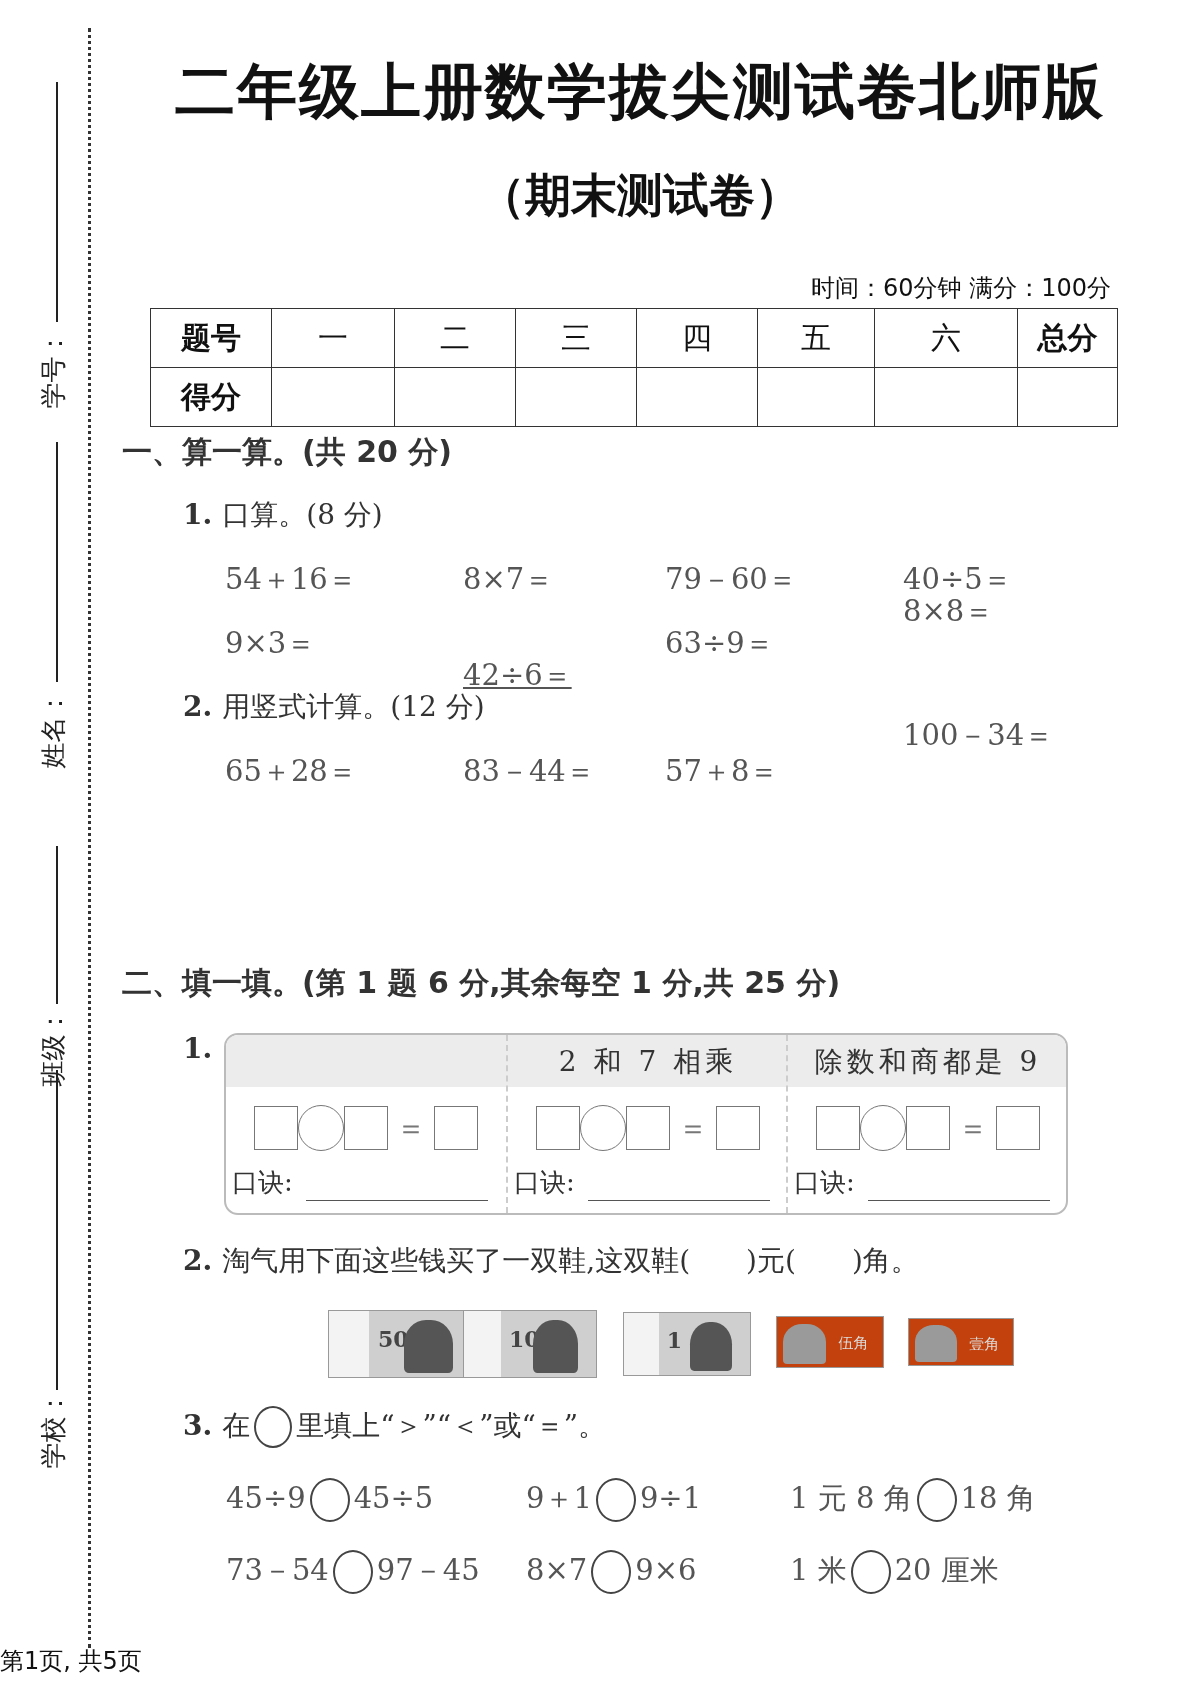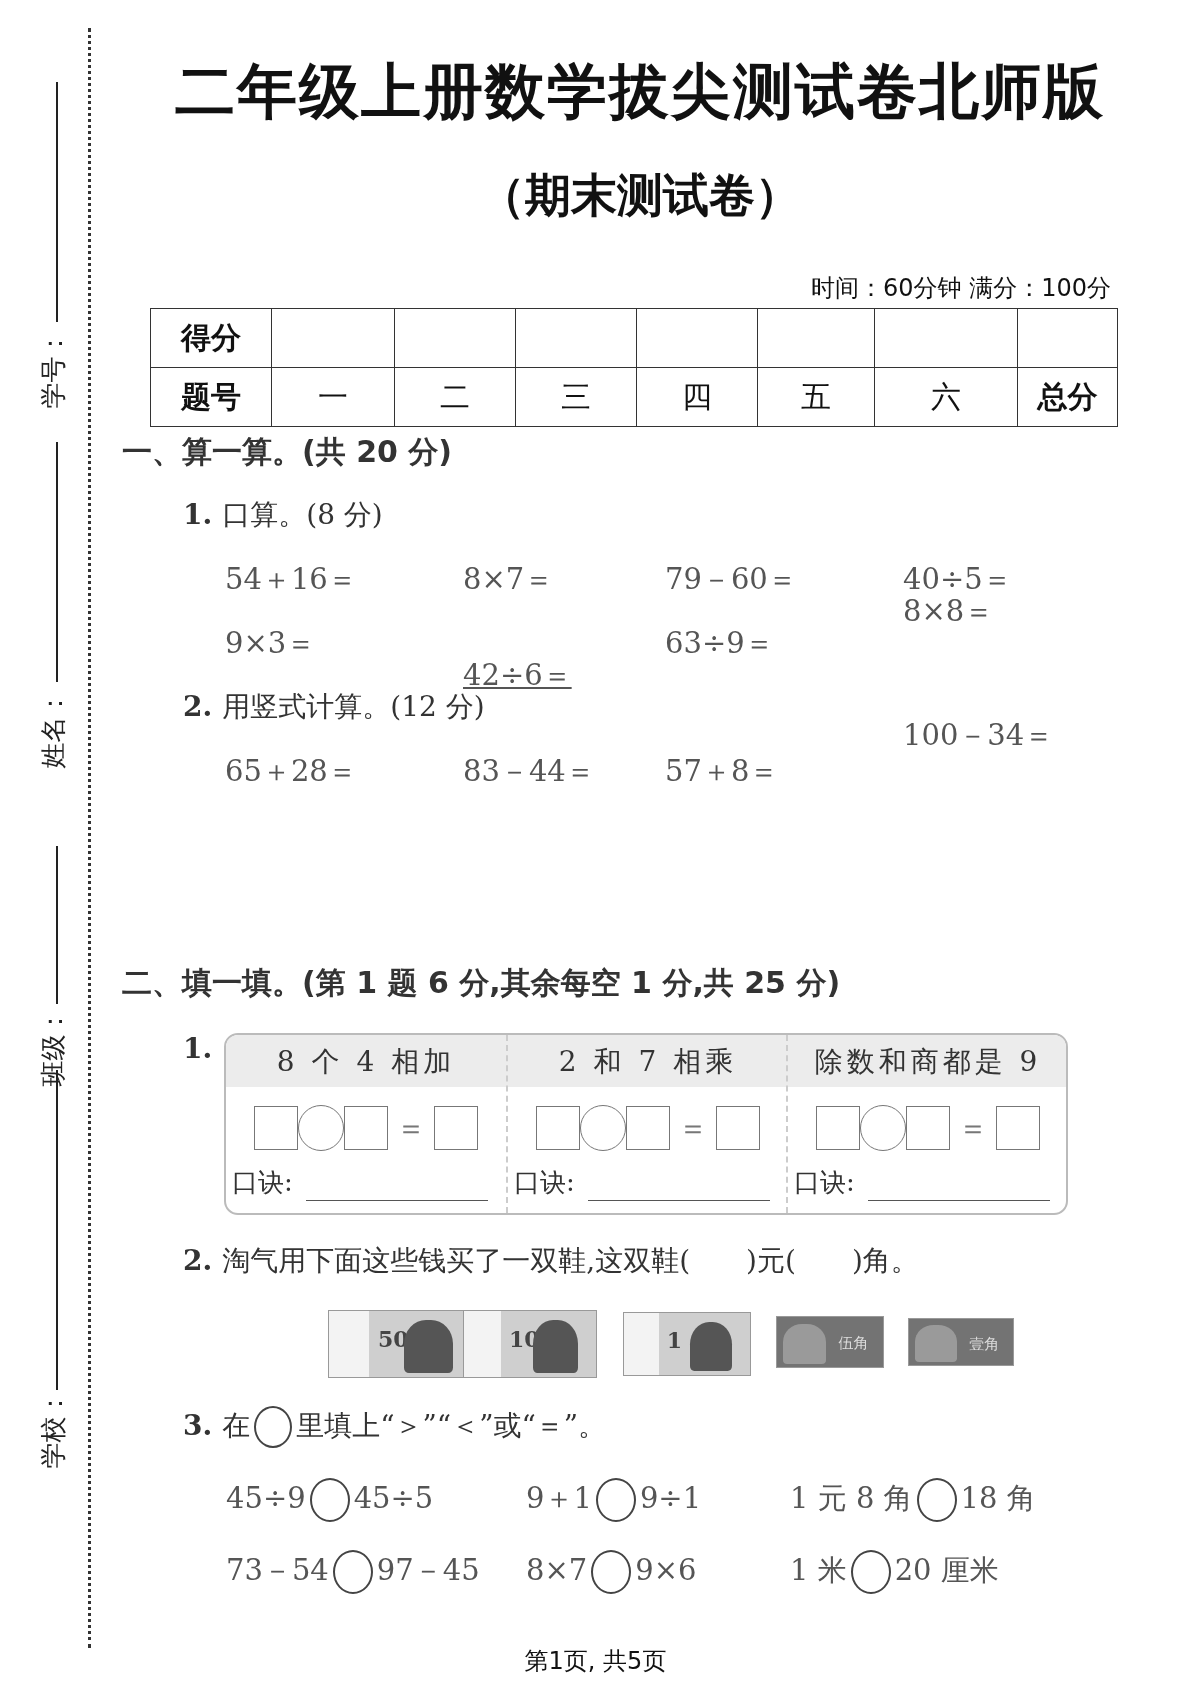--- a/index.html
+++ b/index.html
@@ -34,26 +34,26 @@
   .sq { width: 42px; height: 42px; border: 1.5px solid #777; }
   .ci { width: 44px; height: 44px; border: 1.5px solid #777; border-radius: 50%; }
   .eq { font-size: 30px; color:#777; margin: 0 8px; font-family: "DejaVu Serif", serif; }
   .koujue { position: absolute; top: 130px; left: 6px; font-size: 26px; font-family: "DejaVu Serif", serif; color:#333; }
   .koujue-line { position: absolute; top: 165px; height: 0; border-bottom: 1.5px solid #555; }
 
   
   .note { position: absolute; border: 1.5px solid #999; background: linear-gradient(90deg, #f3f3f3 0 28%, #cfcfcf 28% 100%); }
   .note .val { position: absolute; left: 34%; top: 22%; font-size: 22px; font-weight: bold; color:#444; font-family: "DejaVu Serif", serif; }
   .note .face { position: absolute; right: 14%; top: 14%; width: 34%; height: 80%; background: #555; border-radius: 45% 45% 10% 10%; }
-  .note.old { background: #737373; }
+  .note.old { background: #c2410c; }
   .note.old .val { left: 58%; top: 34%; font-size: 15px; color:#ddd; font-weight: normal; }
   .note.old .face { left: 6%; right: auto; width: 40%; background:#9a9a9a; }
 
   .cmp-circle { display: inline-block; width: 36px; height: 40px; border: 2px solid #444; border-radius: 50%; vertical-align: middle; margin: 0 4px; }
-  .footer { position: absolute; left: 0; width: 1191px; top: 1645px; text-align: center; font-size: 24px; }
+  .footer { position: absolute; left: 0; width: 1191px; top: 1645px; font-size: 24px; }
 </style>
 </head>
 <body>
 
 <div class="fold-line"></div>
 
 <div class="bind-line" style="top:82px;height:240px;"></div>
 <div class="bind-label" style="top:352px;left:14px;">学号：</div>
 
 <div class="bind-line" style="top:442px;height:240px;"></div>
@@ -65,39 +65,39 @@
 <div class="bind-line" style="top:1070px;height:320px;"></div>
 <div class="bind-label" style="top:1412px;left:14px;">学校：</div>
 
 <div class="title">二年级上册数学拔尖测试卷北师版</div>
 <div class="subtitle">（期末测试卷）</div>
 <div class="meta">时间：60分钟  满分：100分</div>
 
 <table class="score">
   <tbody>
       <tr>
-    <td class="hd">得分</td>
-    <td></td>
-    <td></td>
-    <td></td>
-    <td></td>
-    <td></td>
-    <td></td>
-    <td></td>
-  </tr>
-  <tr>
     <td class="hd" style="width:118px">题号</td>
     <td style="width:120px">一</td>
     <td style="width:118px">二</td>
     <td style="width:118px">三</td>
     <td style="width:118px">四</td>
     <td style="width:114px">五</td>
     <td style="width:140px">六</td>
     <td class="hd">总分</td>
   </tr>
+  <tr>
+    <td class="hd">得分</td>
+    <td></td>
+    <td></td>
+    <td></td>
+    <td></td>
+    <td></td>
+    <td></td>
+    <td></td>
+  </tr>
 </tbody>
   </table>
 
 <div class="section-title" style="top:432px;">一、算一算。(共 20 分)</div>
 
 <div class="q-title" style="top:496px;">
   <b>1.</b><span>口算。(8 分)</span>
 </div>
 <div class="expr" style="left:225px;top:560px;">54＋16＝</div>
 <div class="expr" style="left:463px;top:560px;">8×7＝</div>
@@ -116,21 +116,20 @@
 <div class="expr" style="left:665px;top:752px;">57＋8＝</div>
 <div class="expr" style="left:903px;top:716px;">100－34＝</div>
 
 <div class="section-title" style="top:963px;">二、填一填。(第 1 题 6 分,其余每空 1 分,共 25 分)</div>
 
 <div class="q-title" style="top:1032px;"><b>1.</b></div>
 
 <div class="fill-box">
   <div class="fill-head"></div>
   <div class="fill-col" style="left:0;width:280px;">
-    <div class="head">8 个 4 相加</div>
     <div class="shape-row">
       <div class="sq"></div>
       <div class="ci"></div>
       <div class="sq"></div>
       <span class="eq">＝</span>
       <div class="sq"></div>
     </div>
     <div class="koujue">口诀:</div>
     <div class="koujue-line" style="left:80px;width:182px;"></div>
   </div>

